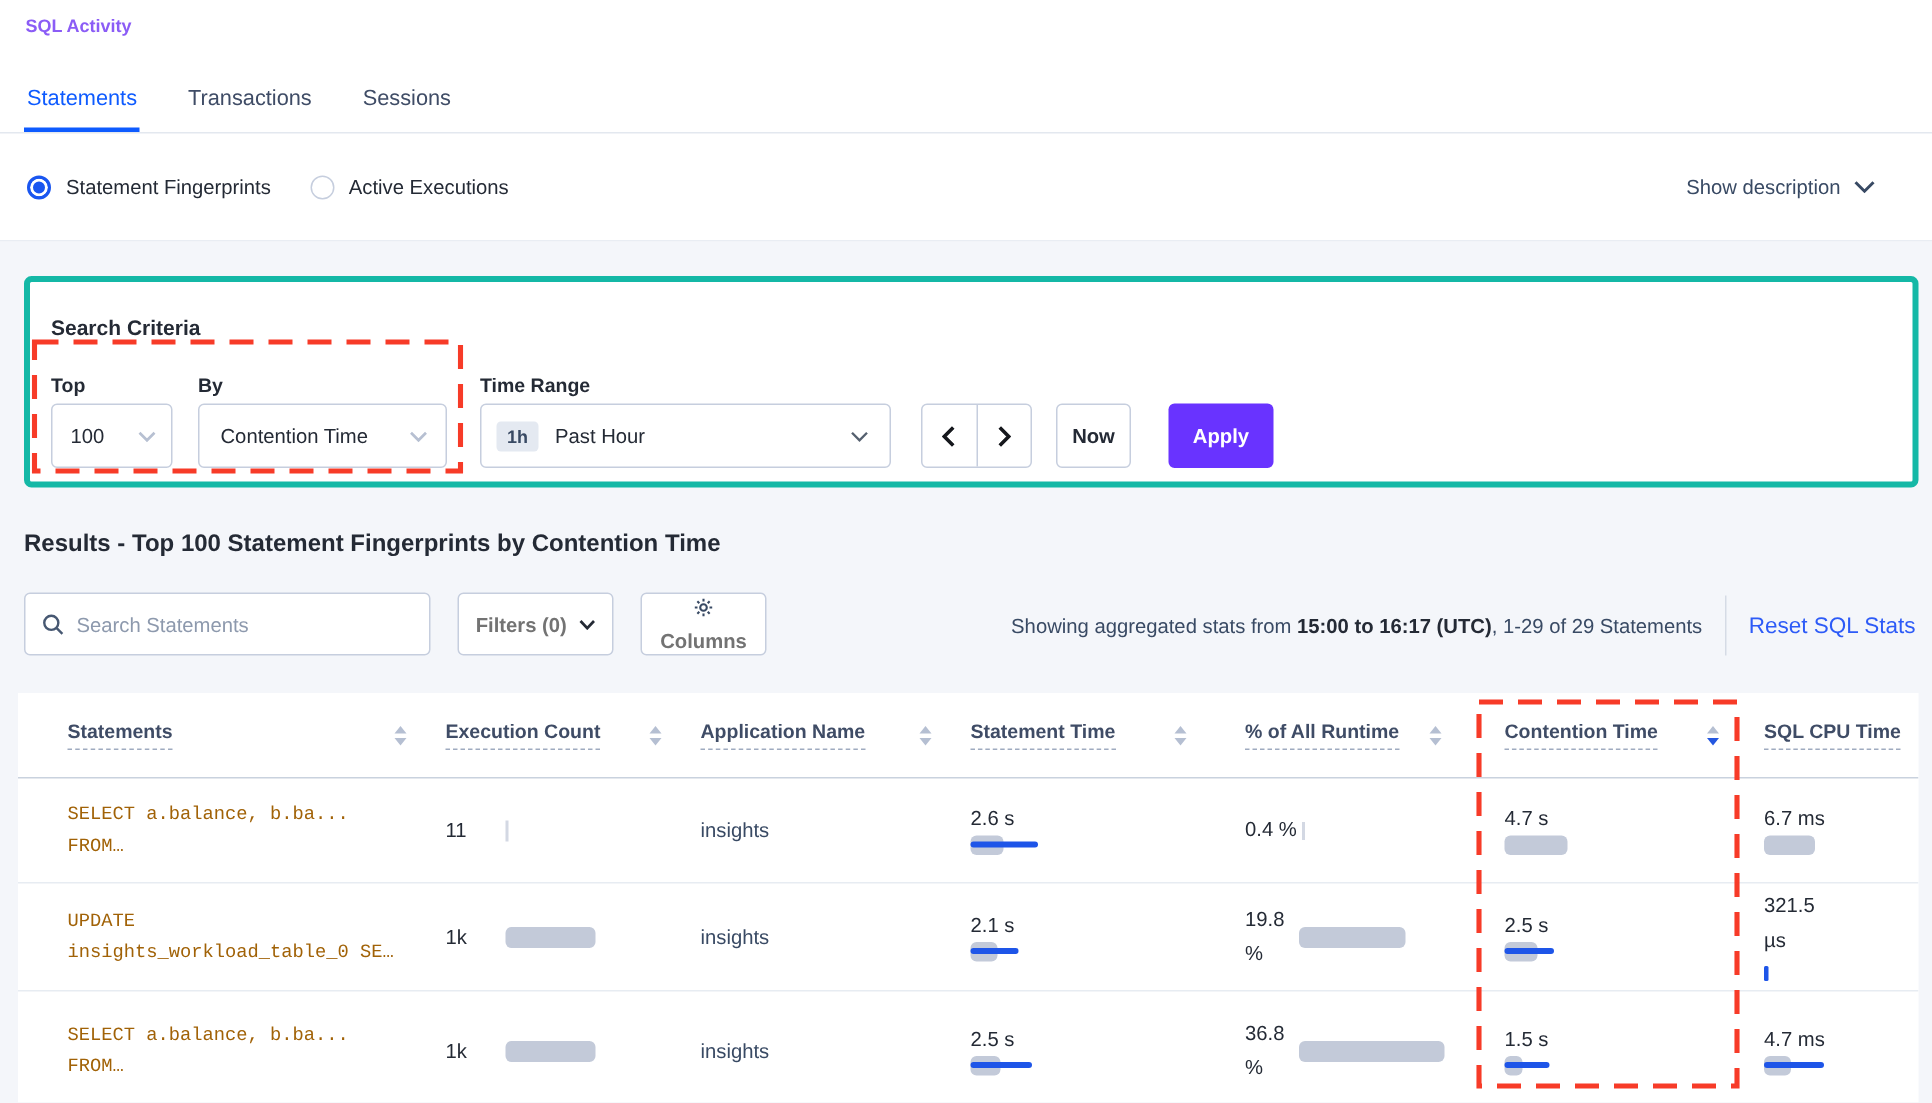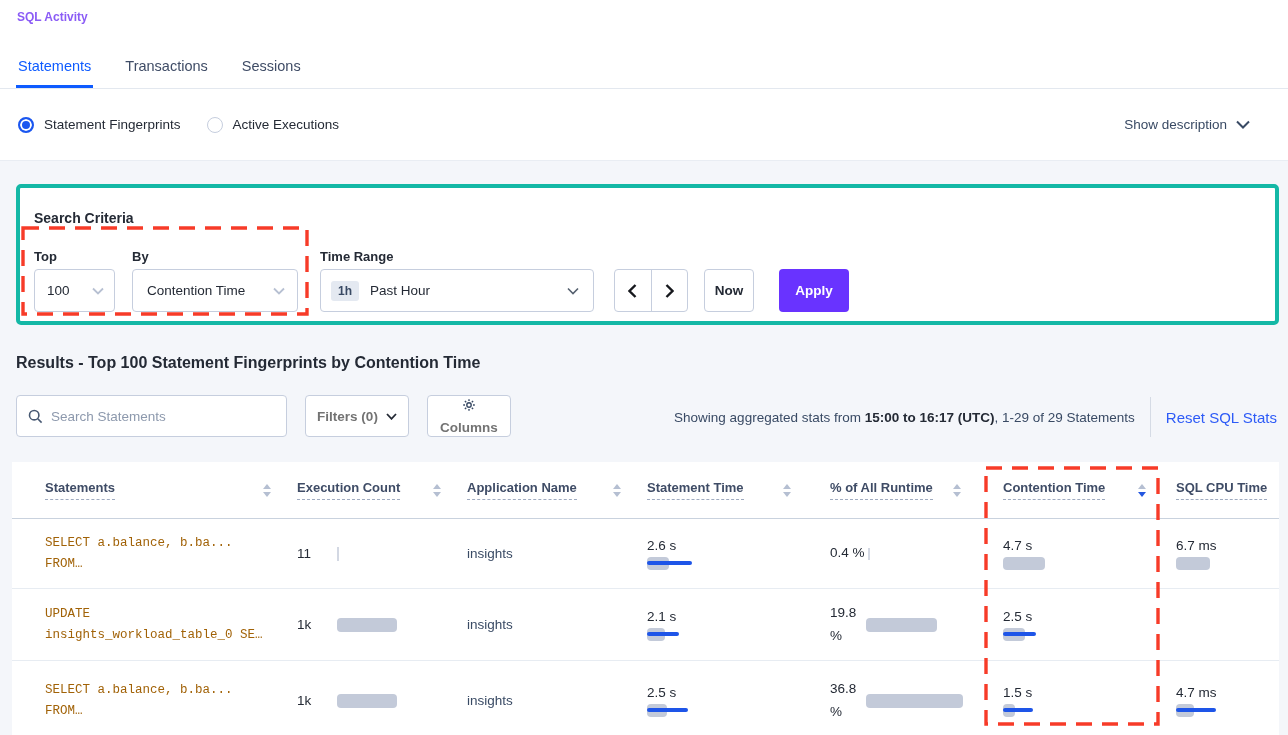--- a/index.html
+++ b/index.html
@@ -324,20 +324,27 @@
       <span class="val pct-val wrap2">19.8 %</span>
       <span class="gbar" style="width: 71px;"></span>
     </div>
     <div class="c6">
       <div class="val">2.5 s</div>
       <div class="bar-stack">
           <span class="g" style="width: 22px;"></span>
           <span class="b" style="width: 33px;"></span>
         </div>
     </div>
+    <div class="c7">
+      <div class="val cpu-val2">321.5 µs</div>
+      <div class="bar-stack">
+          <span class="g" style="width: 0px;"></span>
+          <span class="b tall" style="width: 3px;"></span>
+        </div>
+    </div>
   </div>
 
   <div class="trow tr tr3">
     <div class="c1 stmt-cell">
       <div>SELECT a.balance, b.ba...</div>
       <div>FROM…</div>
     </div>
     <div class="c2 inline-bar-cell">
       <span class="val exec-val">1k</span>
       <span class="gbar" style="width: 60px;"></span>

